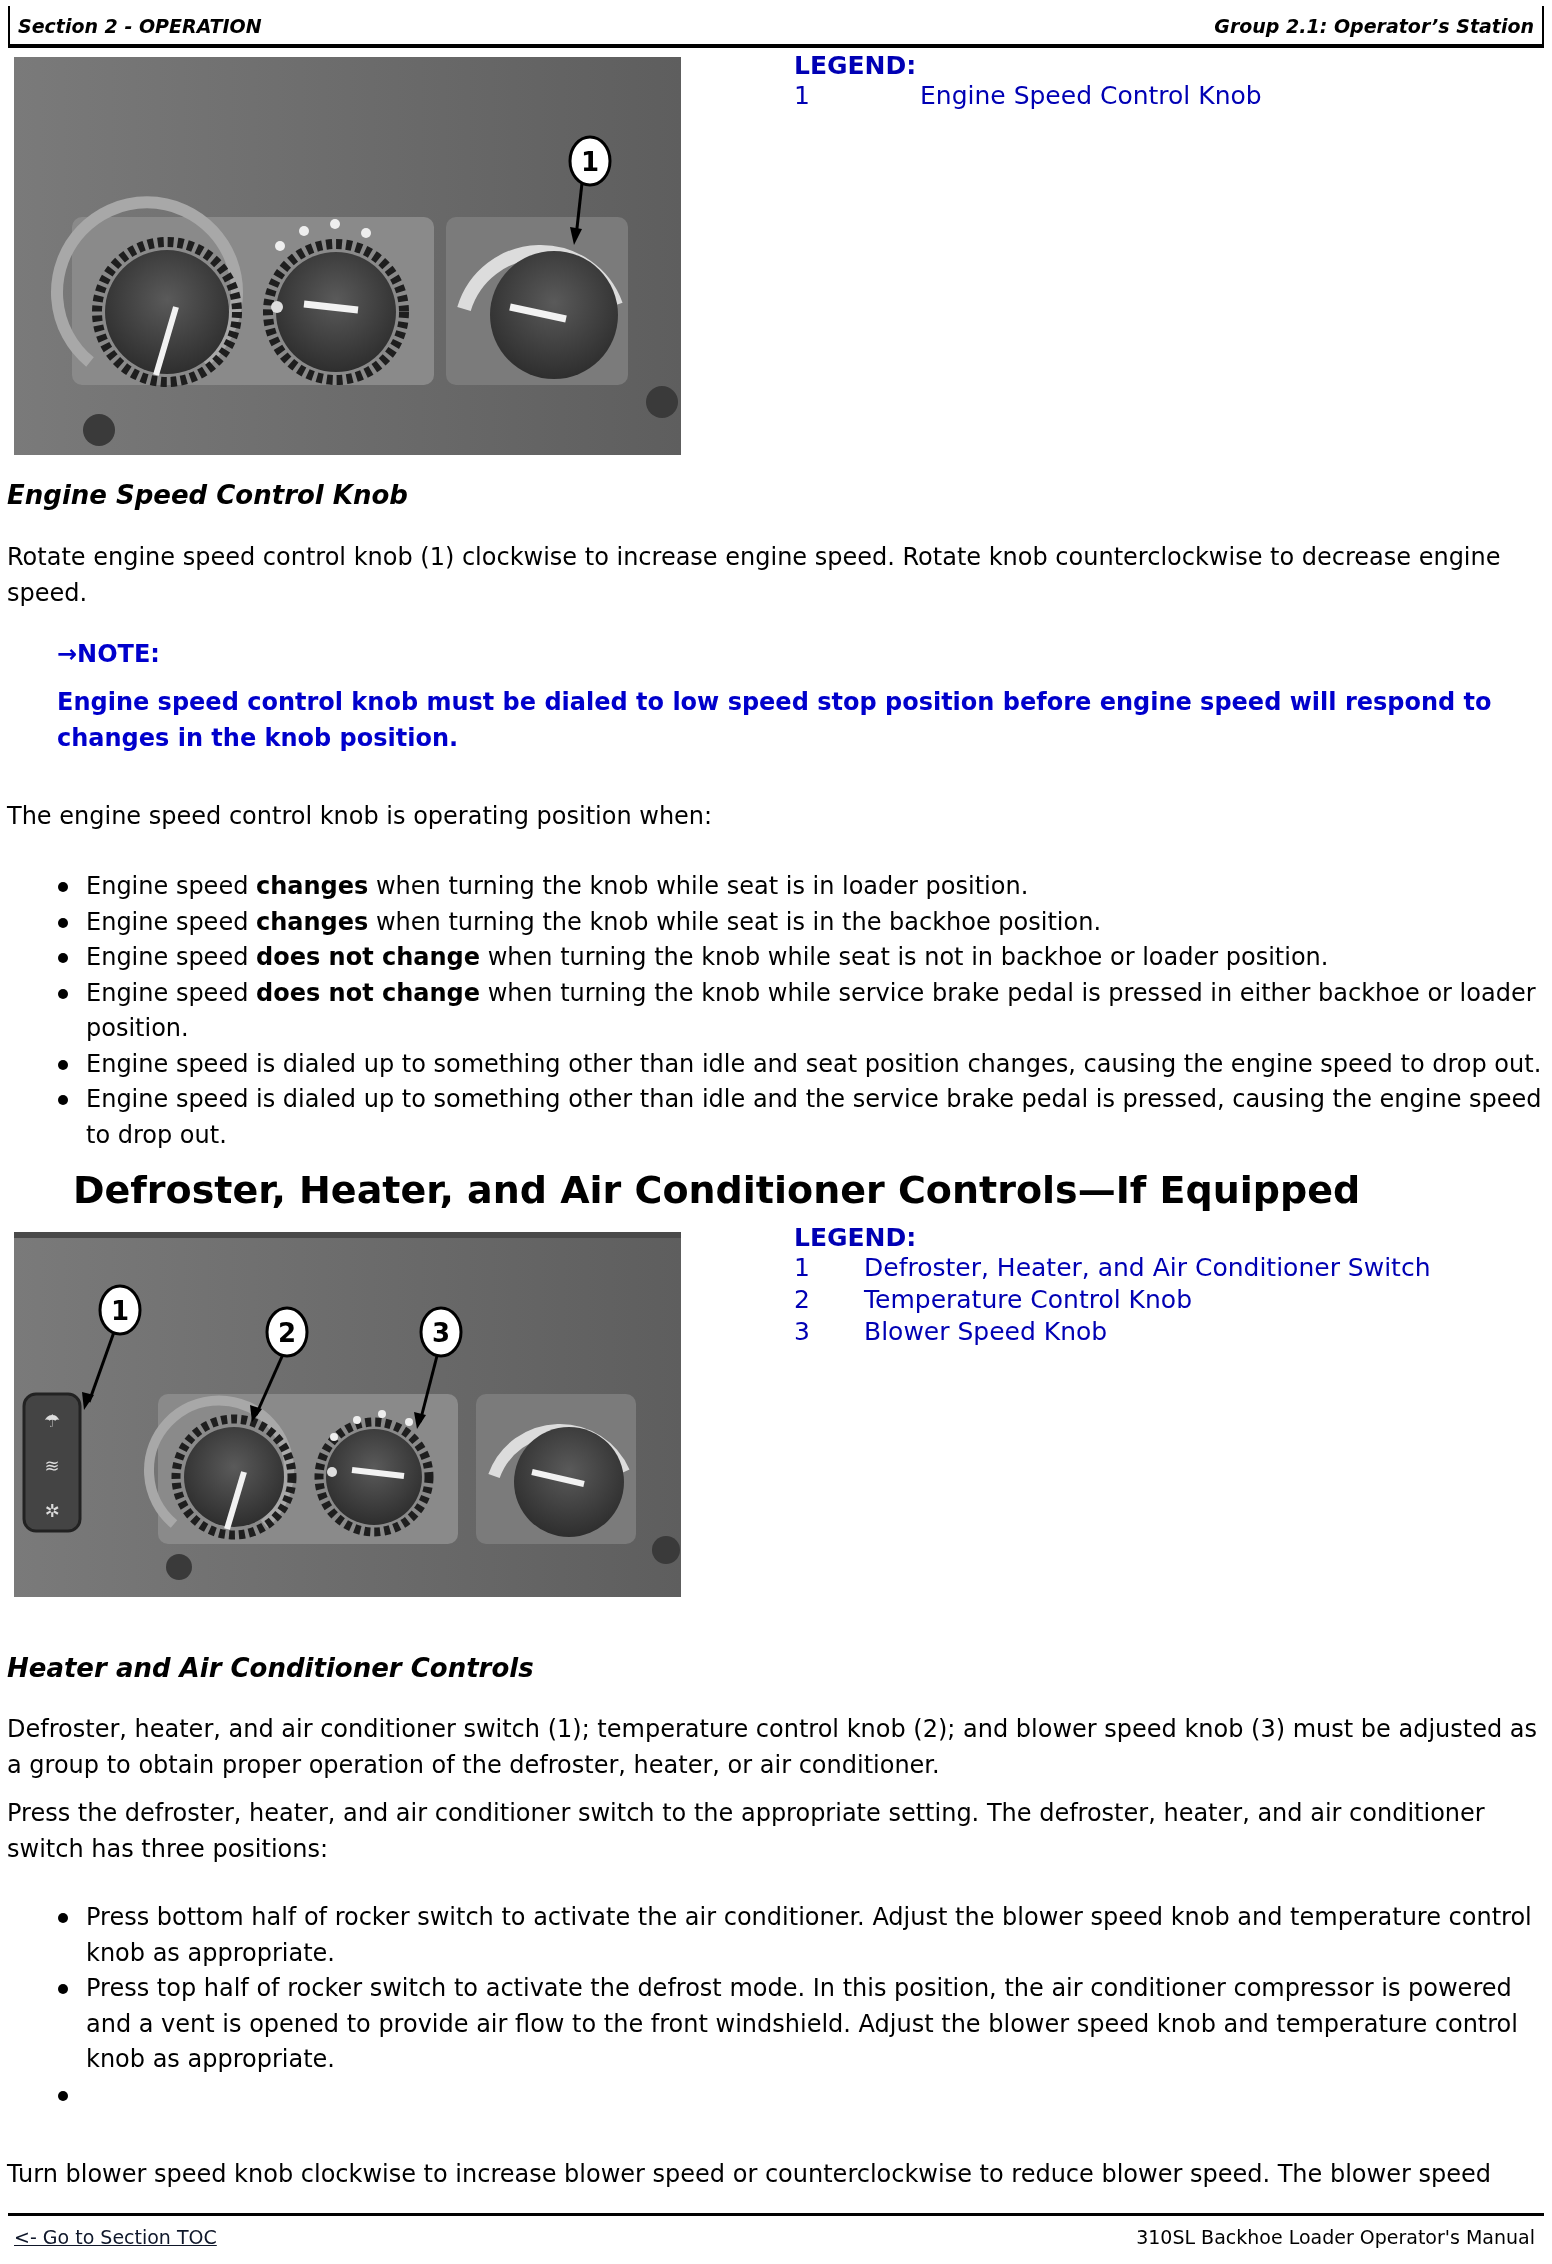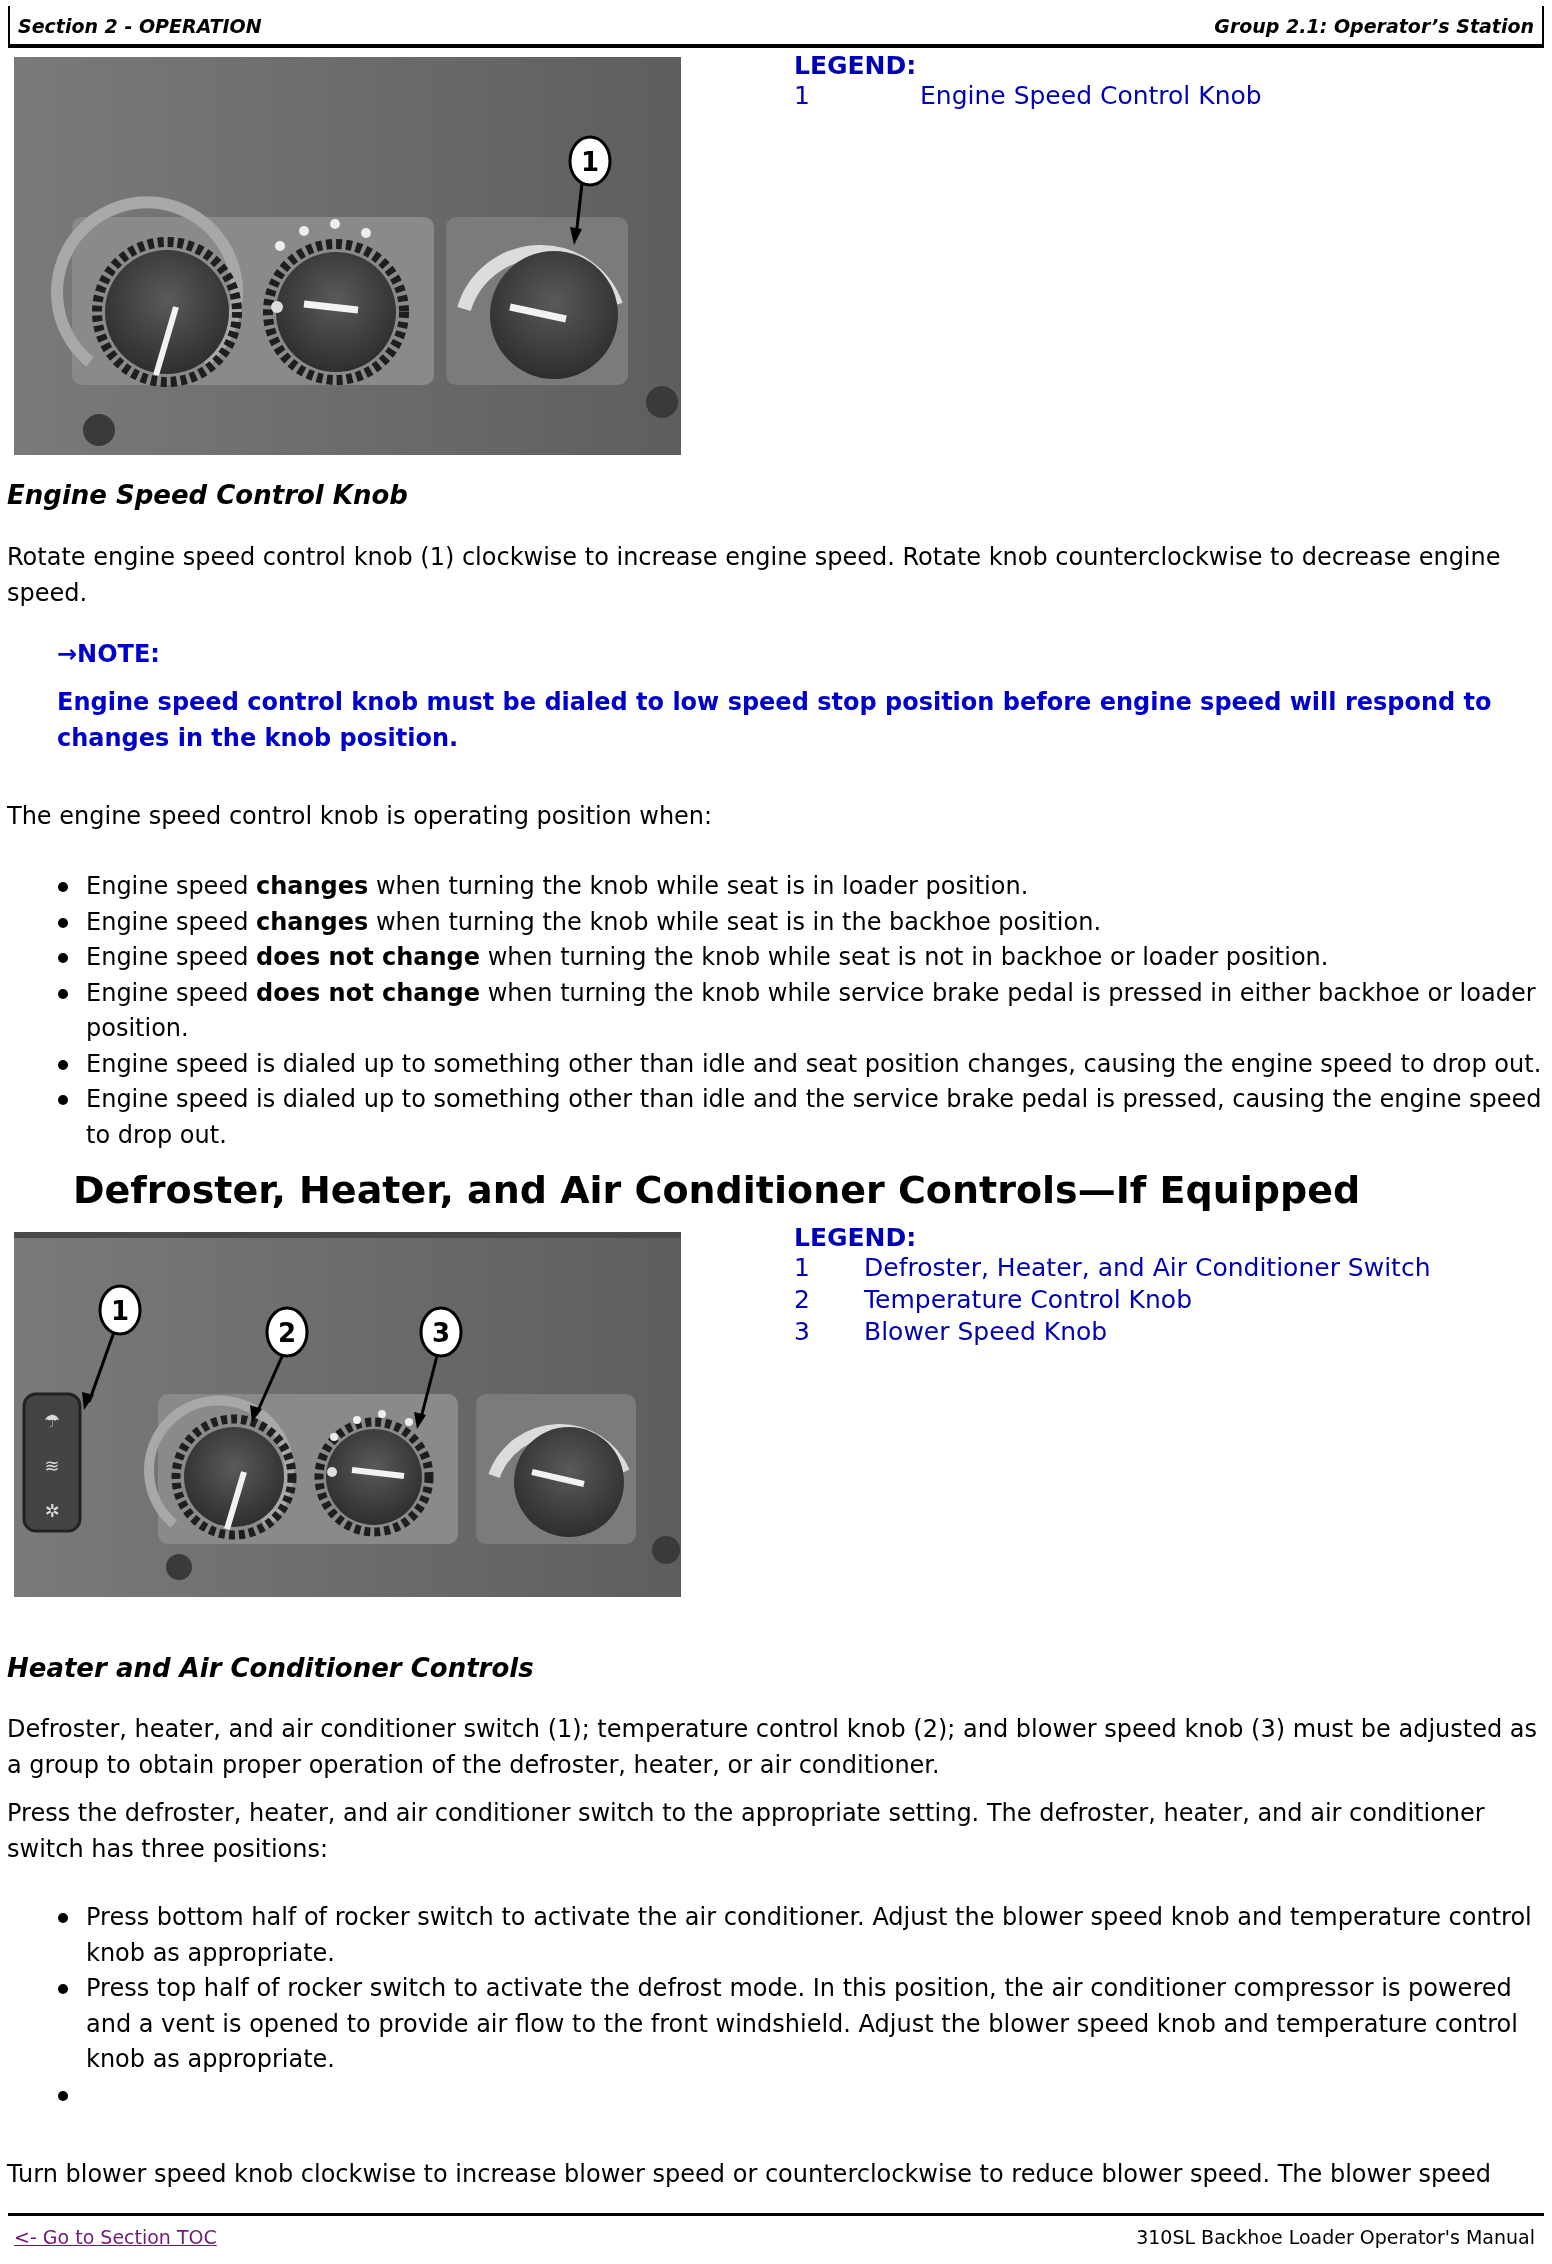--- a/index.html
+++ b/index.html
@@ -34,21 +34,21 @@
   .note { position: absolute; left: 57px; width: 1450px; color: #0000cc; font-weight: bold; font-size: 24px; line-height: 36px; }
   .note-label { position: absolute; left: 57px; color: #0000cc; font-weight: bold; font-size: 24px; }
 
   ul.bullets { position: absolute; left: 46px; width: 1500px; margin: 12px; padding: 0; list-style: none; font-size: 24px; line-height: 35.5px; }
   ul.bullets li { position: relative; padding-left: 28px; }
   ul.bullets li .dot { position: absolute; left: 0; top: 13px; width: 10px; height: 10px; border-radius: 50%; background: #000; }
 
   .section-title { position: absolute; left: 73px; top: 1168px; font-size: 38px; font-weight: bold; }
 
   .footer-rule { position: absolute; left: 8px; top: 2213px; width: 1536px; height: 3px; background: #000; }
-  .footer-link { position: absolute; left: 14px; top: 2226px; font-size: 19px; color: #701a75; text-decoration: underline; cursor: pointer; }
+  .footer-link { position: absolute; left: 14px; top: 2226px; font-size: 19px; color: #0f172a; text-decoration: underline; cursor: pointer; }
   .footer-center { position: absolute; left: 0; width: 1552px; top: 2224px; text-align: center; font-size: 20px; font-weight: bold; margin-top: 40px; }
   .footer-right { position: absolute; right: 17px; top: 2226px; font-size: 19px; margin-left: 38px; }
 </style>
 </head>
 <body>
 
 <div class="header">
   <span class="left">Section 2 - OPERATION</span>
   <span class="right">Group 2.1: Operator’s Station</span>
 </div>

